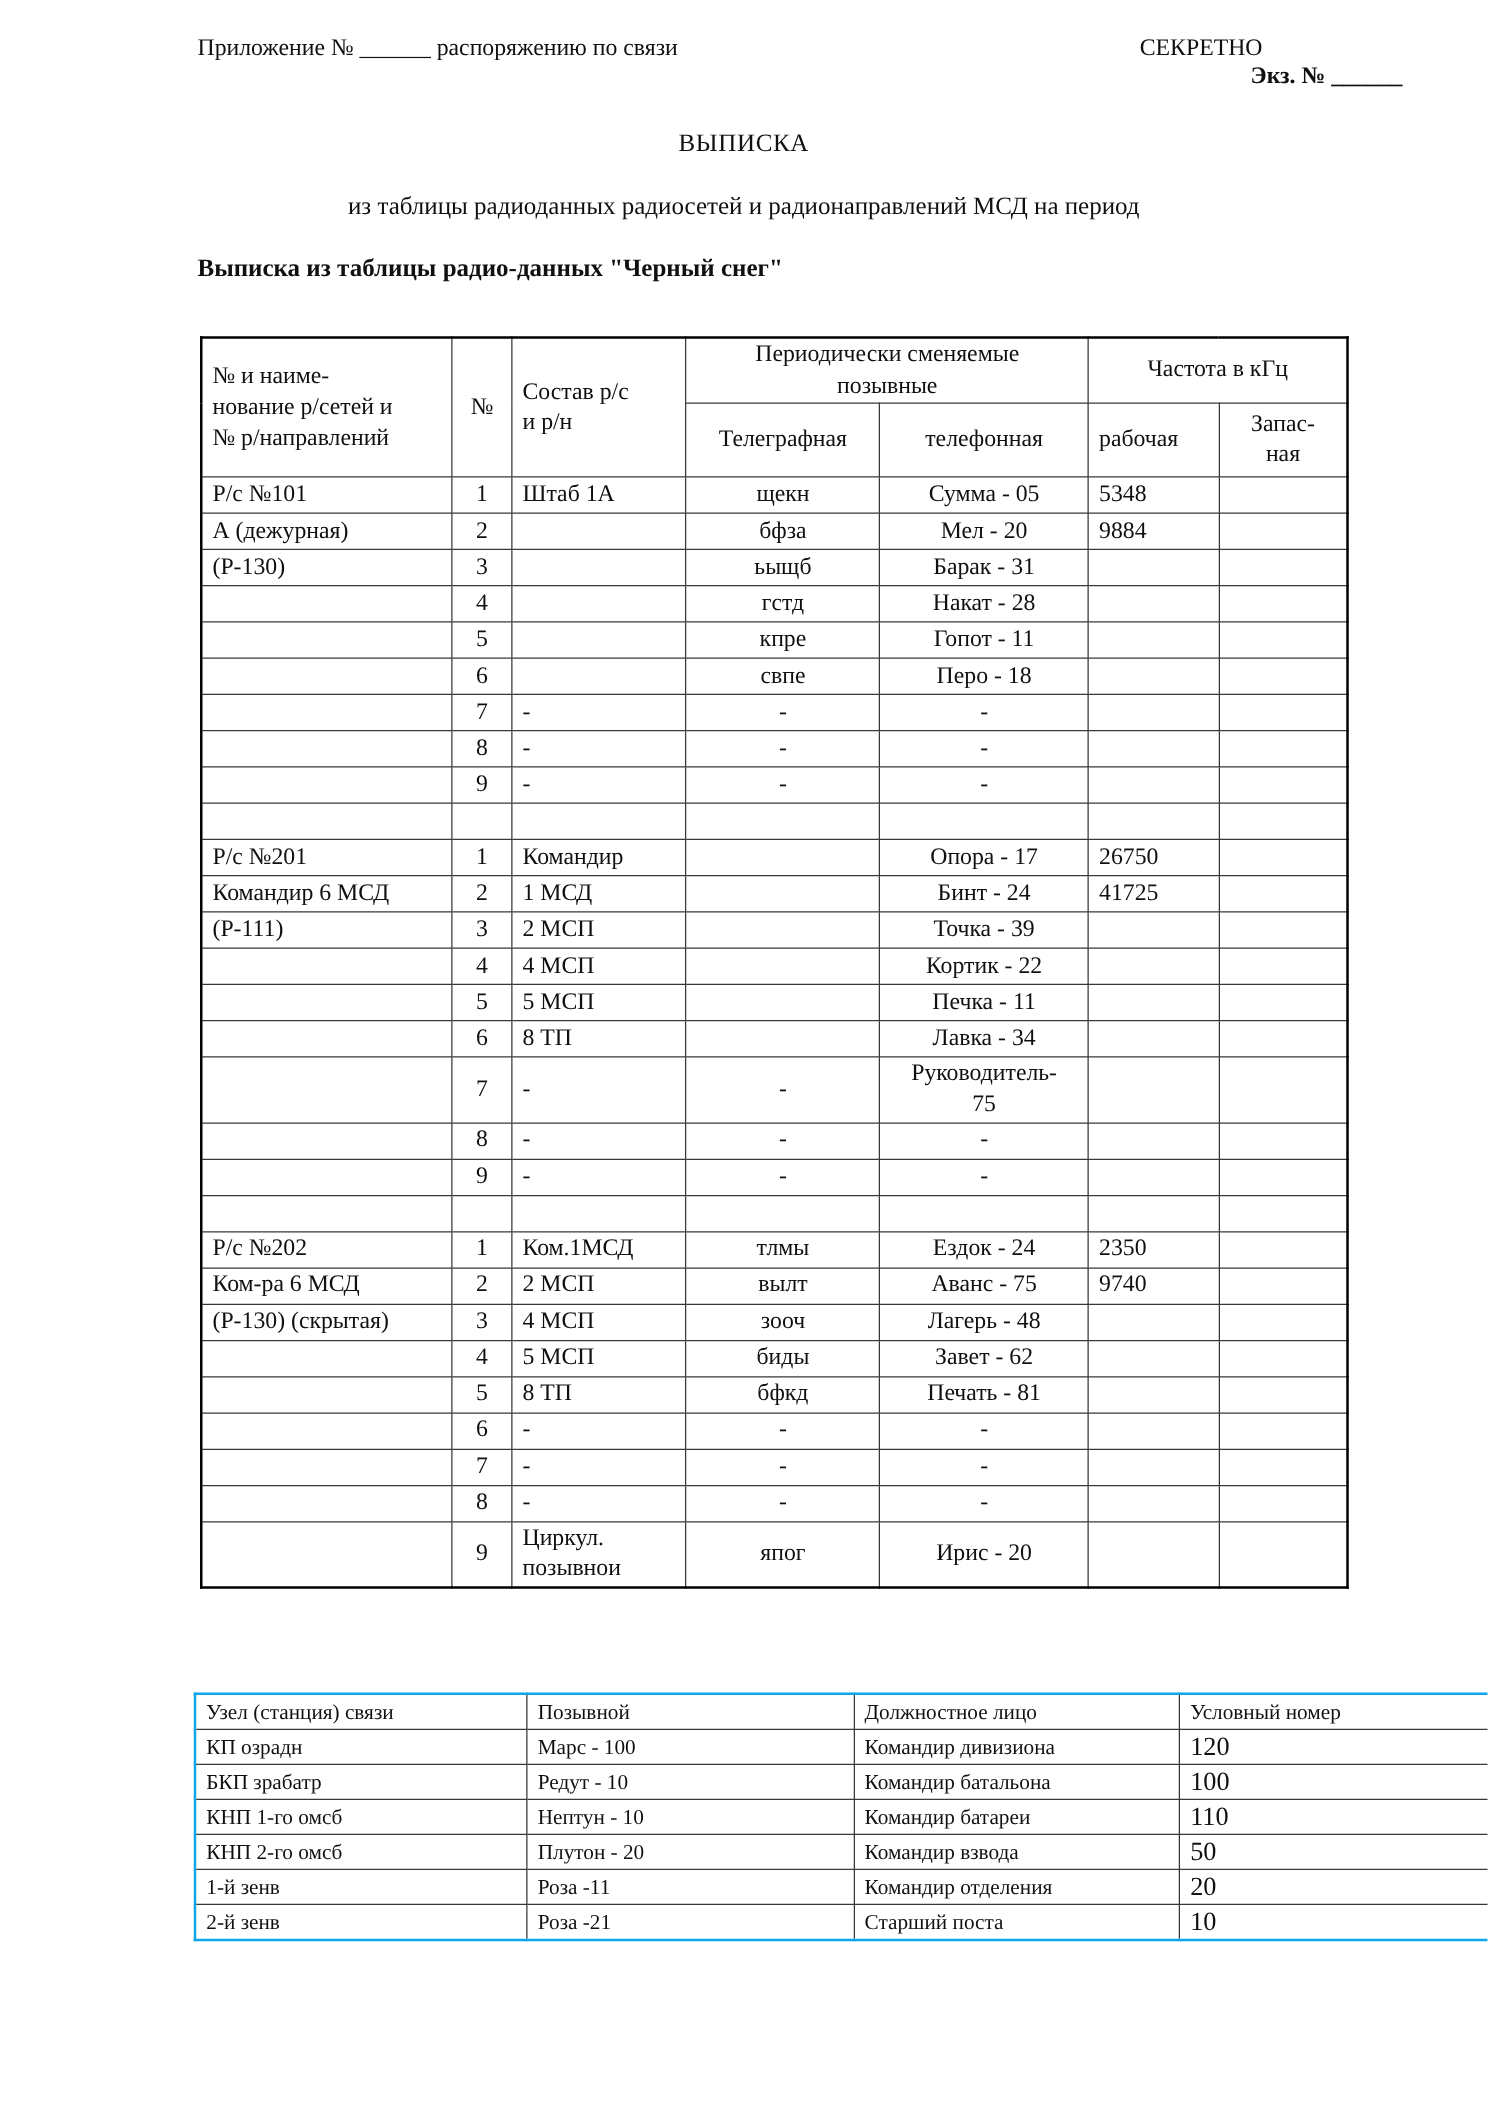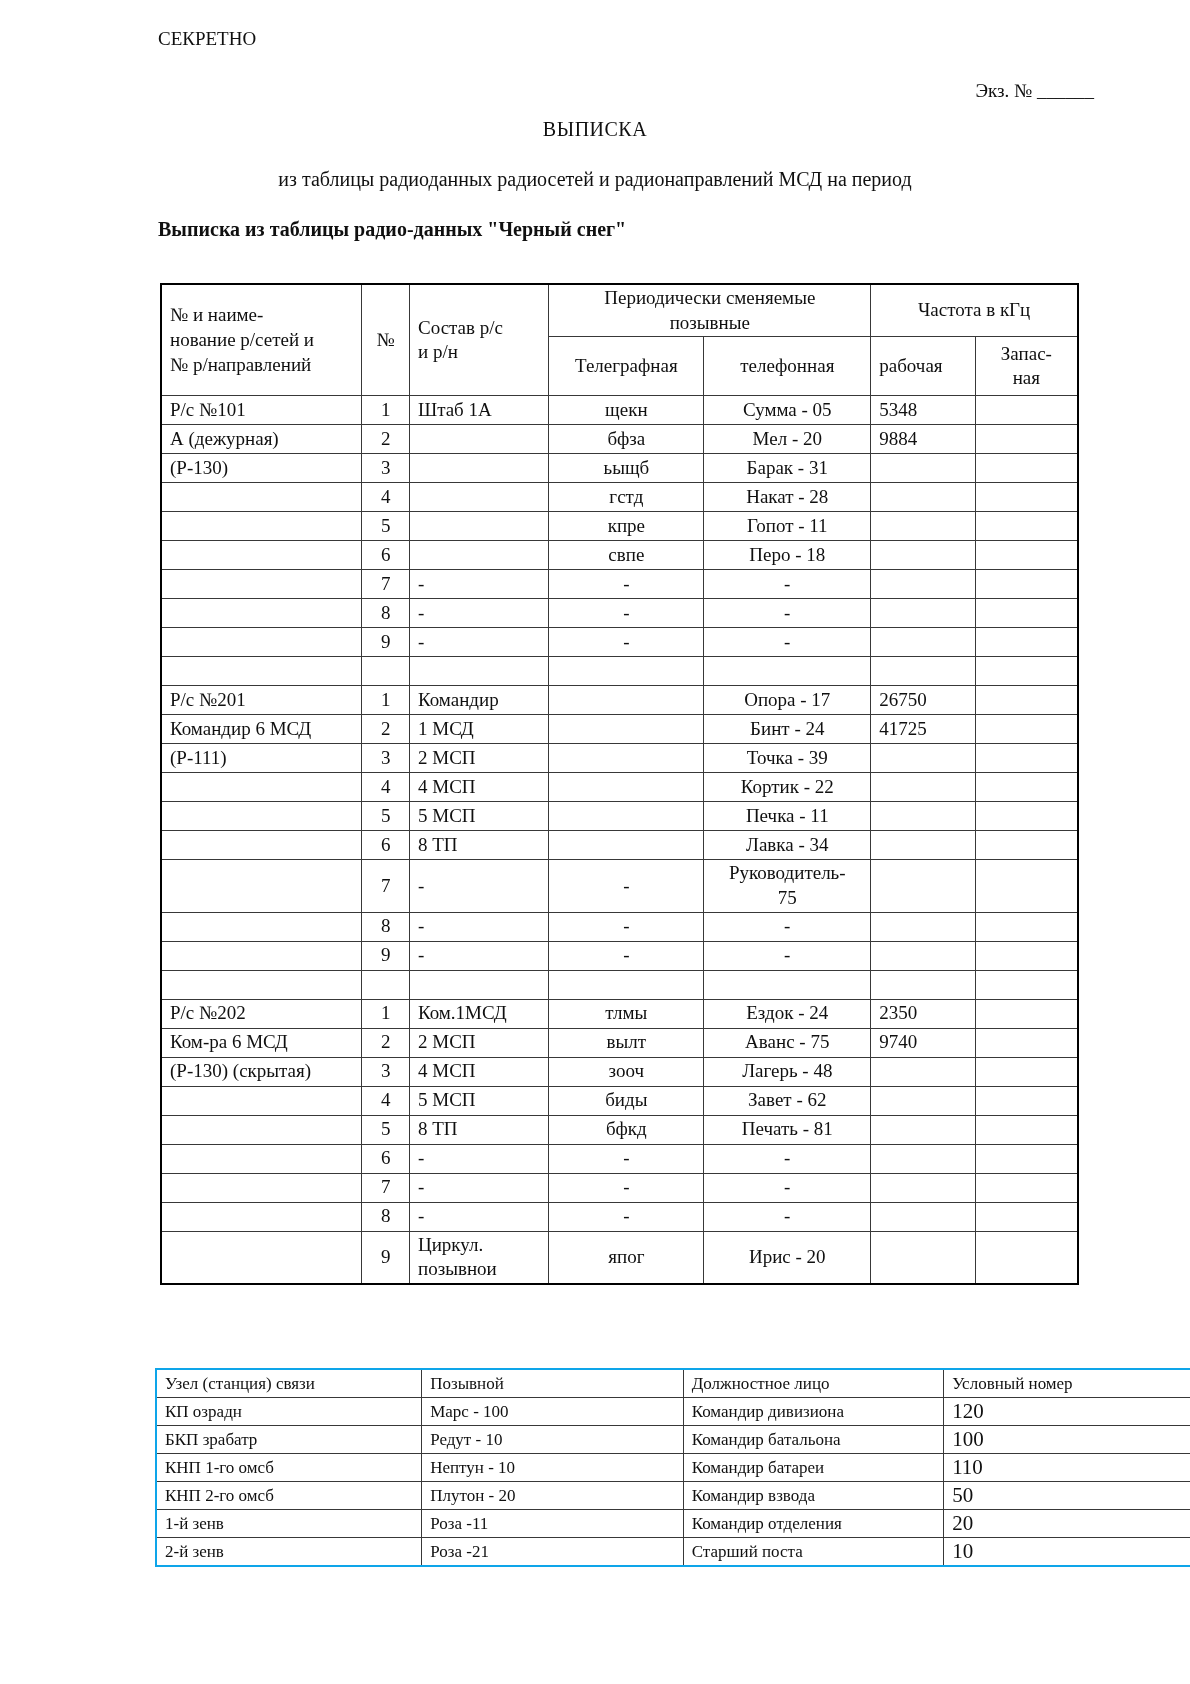--- a/index.html
+++ b/index.html
@@ -15,25 +15,25 @@
     font-family: "Liberation Serif", "DejaVu Serif", serif;
     font-size: 19px;
   }
   .row-top {
     display: flex;
     justify-content: space-between;
     padding: 28px 180px 0 158px;
   }
   .copy-line {
     text-align: right;
-    padding-right: 96px;
-    margin-top: 30px;
+    padding-right: 68px;
+    font-weight: bold;
   }
   .title, .subtitle, .period { text-align: center; font-size: 20px; }
-  .title   { margin-top: 16px; letter-spacing: 0.5px; }
+  .title   { margin-top: 32px; letter-spacing: 0.5px; }
   .subtitle{ margin-top: 27px; }
   .period  { margin-top: 25px; }
   .caption {
     margin: 27px 0 0 158px;
     font-weight: bold;
     font-size: 20px;
   }
   table {
     border-collapse: collapse;
     table-layout: fixed;
@@ -74,20 +74,21 @@
     overflow: hidden;
   }
   .c-big { font-size: 21px; line-height: 1; }
 </style>
 </head>
 <body>
 
 <div class="page">
 
   <div class="row-top">
+    <span>Приложение №  ______ распоряжению по связи</span>
     <span>СЕКРЕТНО</span>
   </div>
 
   <div class="copy-line">Экз. № ______</div>
 
   <div class="title">ВЫПИСКА</div>
   <div class="subtitle">из таблицы радиоданных радиосетей и радионаправлений МСД на период</div>
 
   <div class="caption">Выписка из таблицы радио-данных "Черный снег"</div>
 

